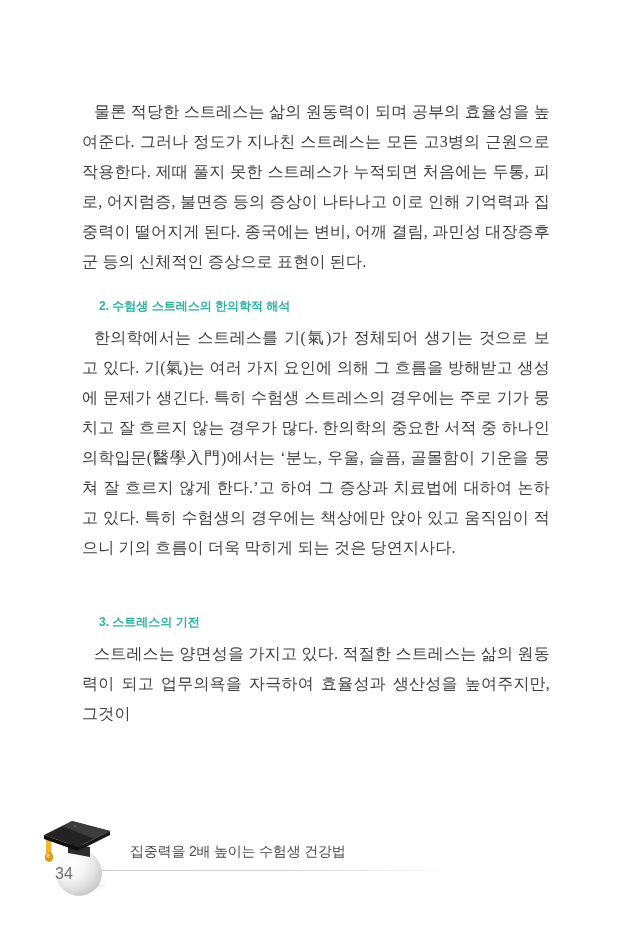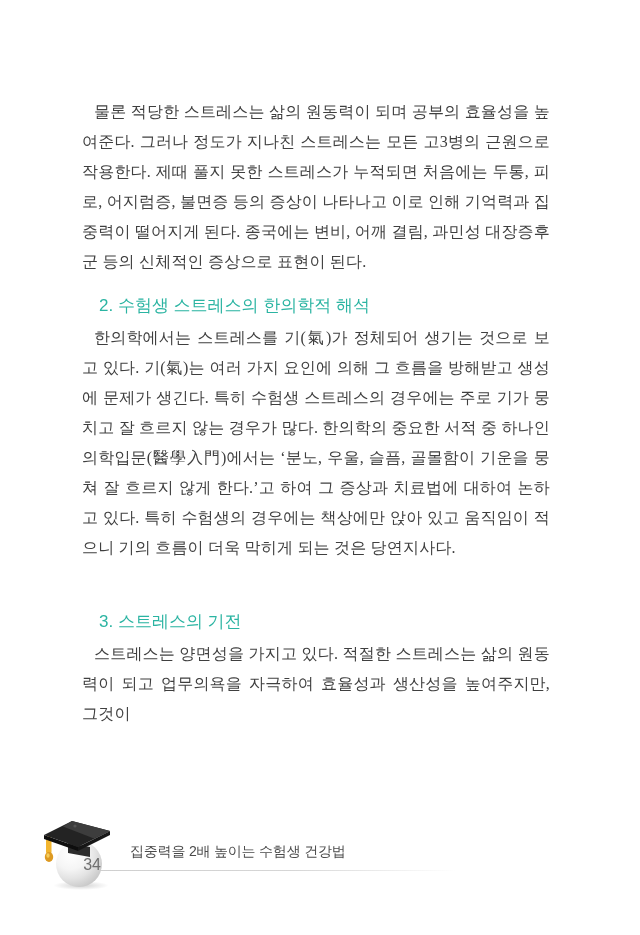--- a/index.html
+++ b/index.html
@@ -24,22 +24,22 @@
     font-size: 16px;
     line-height: 30px;
     color: #3f3f3f;
     text-align: justify;
     text-indent: 12px;
     word-break: break-all;
     letter-spacing: 0.2px;
   }
   h2.section-heading {
     font-family: "Liberation Sans", sans-serif;
-    font-size: 17px;
-    font-weight: 400;
+    font-size: 12px;
+    font-weight: 700;
     color: #2bb4a2;
     line-height: 22px;
     margin: 18px 0 6px 17px;
   }
   h2.section-heading.third {
     margin-top: 48px;
   }
   
   .hairline {
     position: absolute;
@@ -55,25 +55,25 @@
     z-index: 2;
   }
   .sphere-shadow {
     position: absolute;
     left: -3px; top: 43px;
     width: 56px; height: 9px;
     background: radial-gradient(ellipse at center, rgba(0,0,0,0.18) 0%, rgba(0,0,0,0) 70%);
   }
   .sphere {
     position: absolute;
-    left: 0; top: 3px;
+    left: 0; top: 12px;
     width: 46px; height: 46px;
     border-radius: 50%;
     background: radial-gradient(circle at 32% 28%, #ffffff 0%, #f5f5f5 34%, #e3e3e3 55%, #c6c6c6 80%, #aeaeae 100%);
-    display: flex; align-items: center; justify-content: flex-end;
+    display: flex; align-items: center; justify-content: flex-start;
   }
   .page-number {
     font-family: "Liberation Sans", sans-serif;
     font-size: 16px;
     color: #6f6f6f;
     position: relative;
     top: 1px; left: -1px;
   }
   .cap-svg {
     position: absolute;

